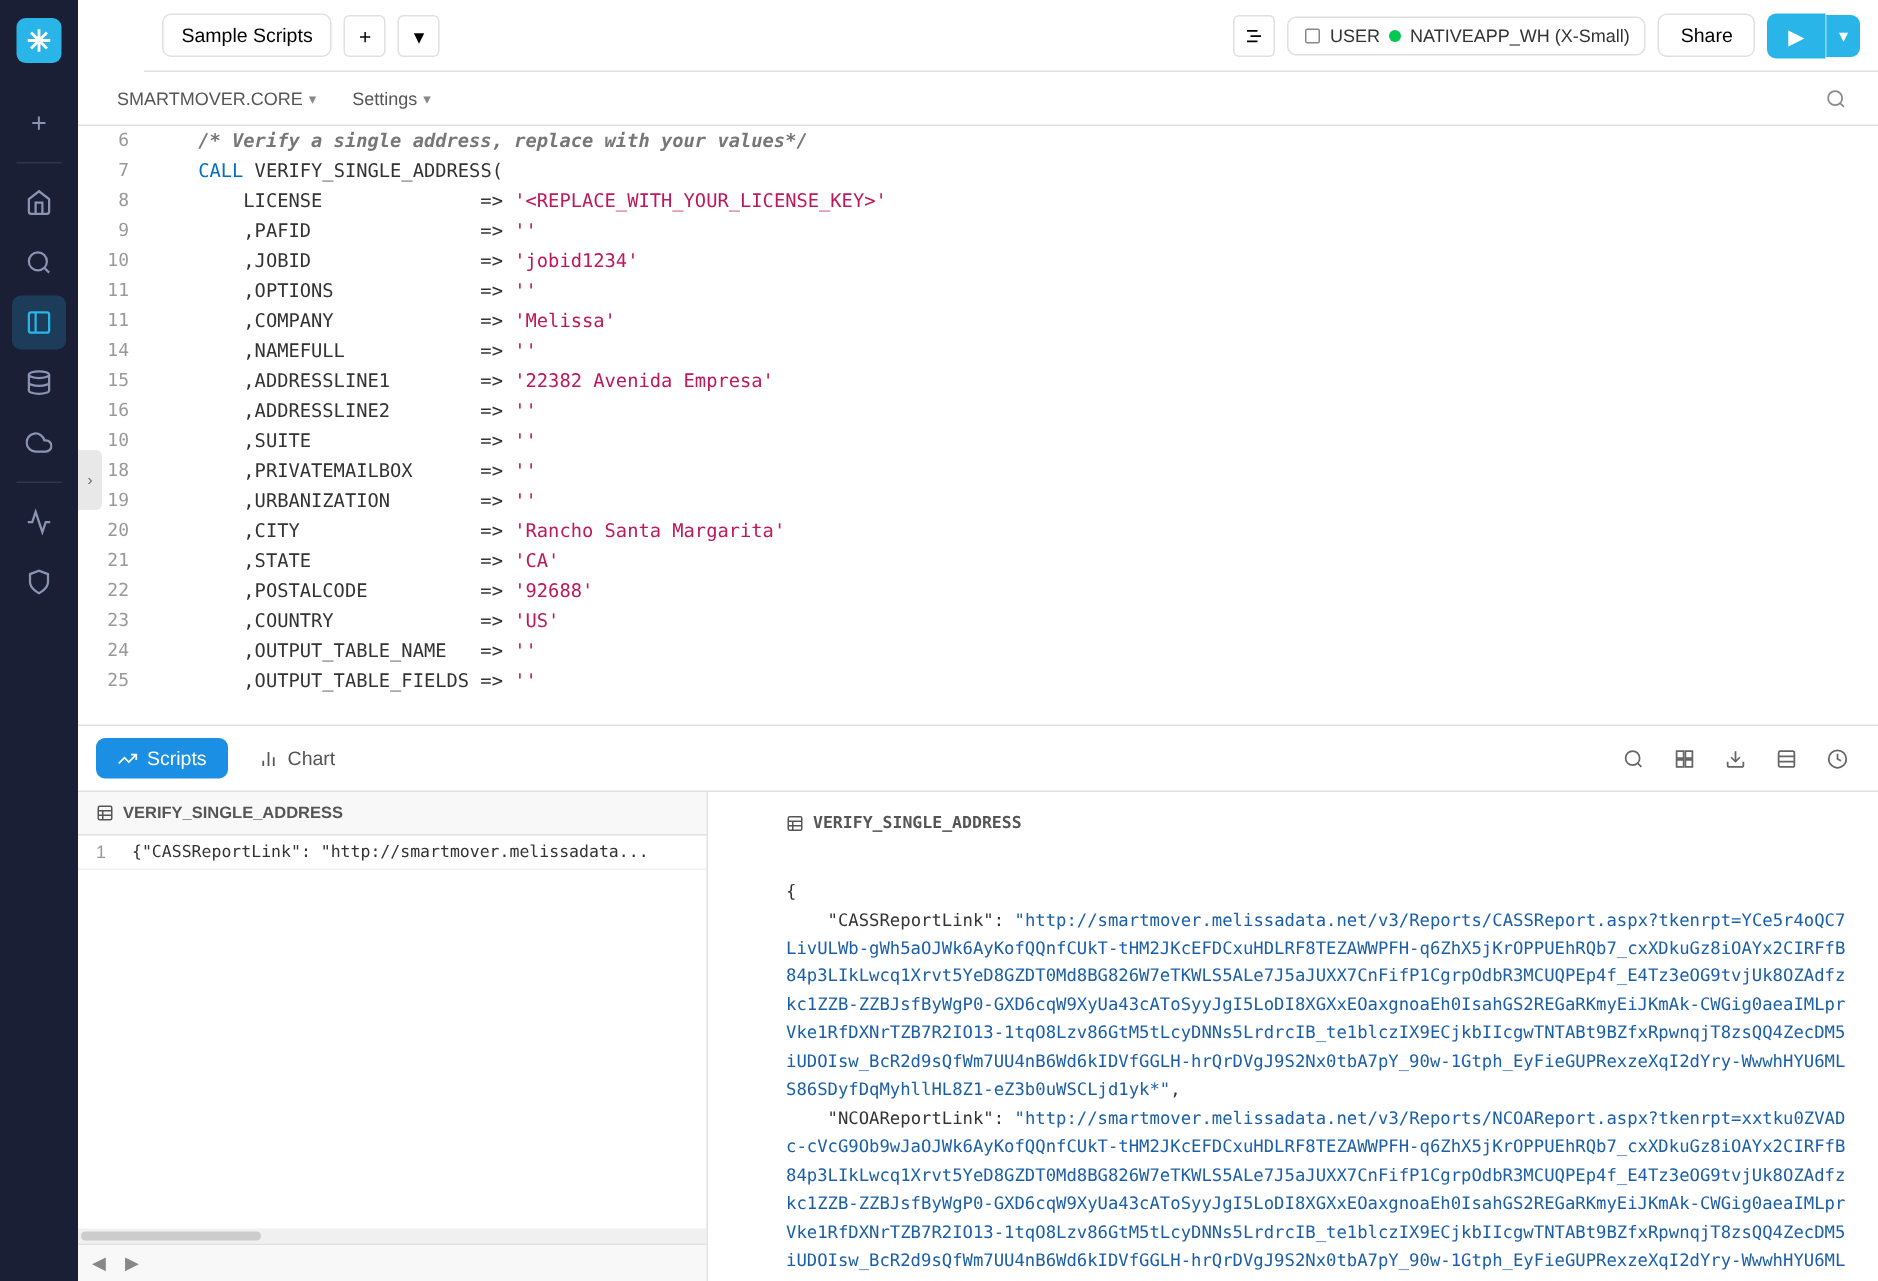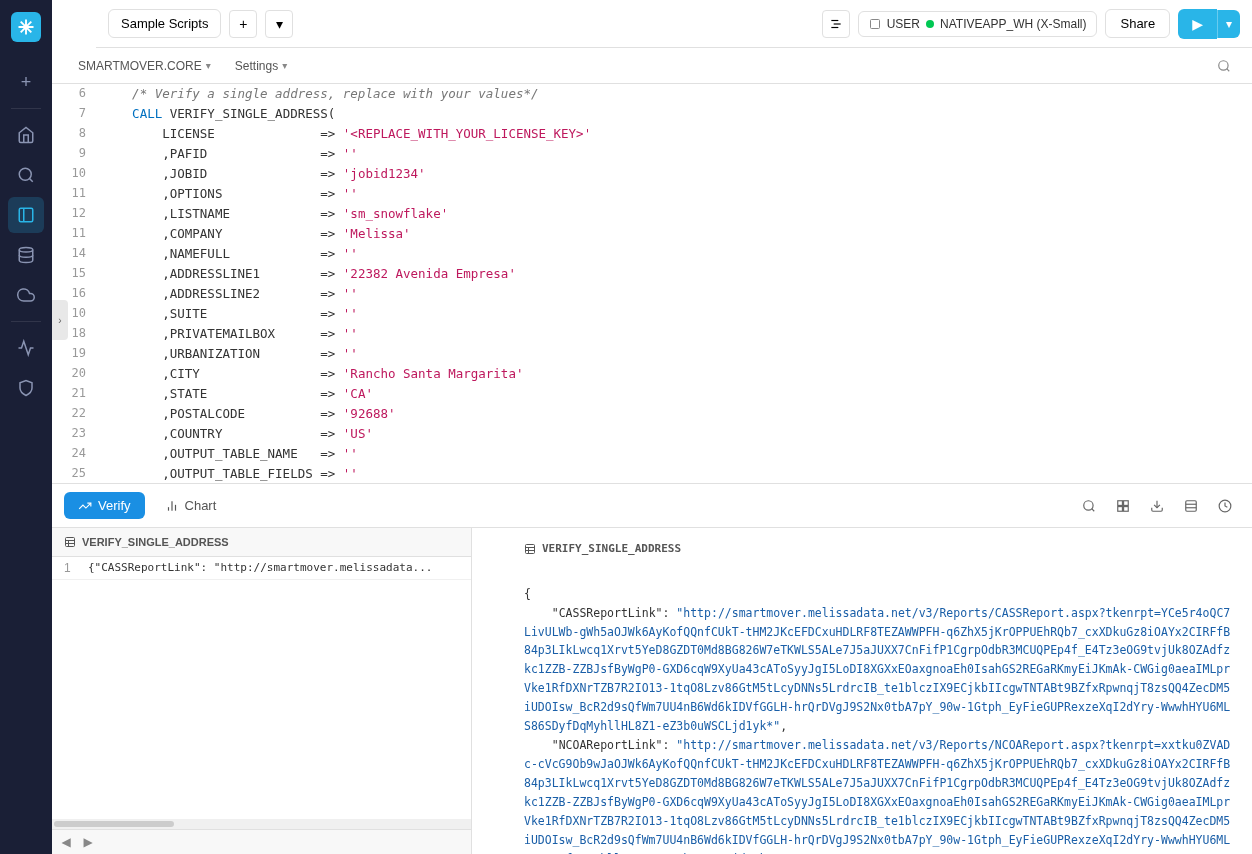--- a/index.html
+++ b/index.html
@@ -165,21 +165,21 @@
       text-align: right;
       padding-right: 16px;
       color: #999;
       flex-shrink: 0;
       user-select: none;
       font-size: 12px;
     }
     .line-content { flex: 1; padding-right: 16px; white-space: pre; color: #333; }
     .kw { color: #0070c0; }
     .str { color: #be185d; }
-    .cmt { color: #777; font-style: italic; }
+    .cmt { color: #777; font-style: italic; font-weight: bold; }
 
     
     .collapse-arrow {
       position: absolute;
       left: 52px;
       top: 300px;
       width: 16px;
       height: 40px;
       background: #e8e8e8;
       border-radius: 0 4px 4px 0;
@@ -437,24 +437,20 @@
       <div class="code-line">
         <div class="line-num">10</div>
         <div class="line-content">        ,JOBID               =&gt; <span class="str">'jobid1234'</span></div>
       </div>
 
       <div class="code-line">
         <div class="line-num">11</div>
         <div class="line-content">        ,OPTIONS             =&gt; <span class="str">''</span></div>
       </div>
 
-      <div class="code-line">
-        <div class="line-num">12</div>
-        <div class="line-content">        ,LISTNAME            =&gt; <span class="str">'sm_snowflake'</span></div>
-      </div>
 
       <div class="code-line">
         <div class="line-num">11</div>
         <div class="line-content">        ,COMPANY             =&gt; <span class="str">'Melissa'</span></div>
       </div>
 
       <div class="code-line">
         <div class="line-num">14</div>
         <div class="line-content">        ,NAMEFULL            =&gt; <span class="str">''</span></div>
       </div>
@@ -515,21 +511,21 @@
       </div>
 
     </div>
 
     <div class="results-bar">
       <div class="results-tab active">
         <svg width="14" height="14" viewBox="0 0 24 24" fill="none" stroke="white" stroke-width="2">
             <polyline points="22 7 13.5 15.5 8.5 10.5 2 17"></polyline>
             <polyline points="16 7 22 7 22 13"></polyline>
           </svg>
-        <span>Verify</span>
+        <span>Scripts</span>
       </div>
       <div class="results-tab">
         <svg width="14" height="14" viewBox="0 0 24 24" fill="none" stroke="#555" stroke-width="2">
             <line x1="18" y1="20" x2="18" y2="10"></line>
             <line x1="12" y1="20" x2="12" y2="4"></line>
             <line x1="6" y1="20" x2="6" y2="14"></line>
           </svg>
         <span>Chart</span>
       </div>
       <div class="results-icons">

